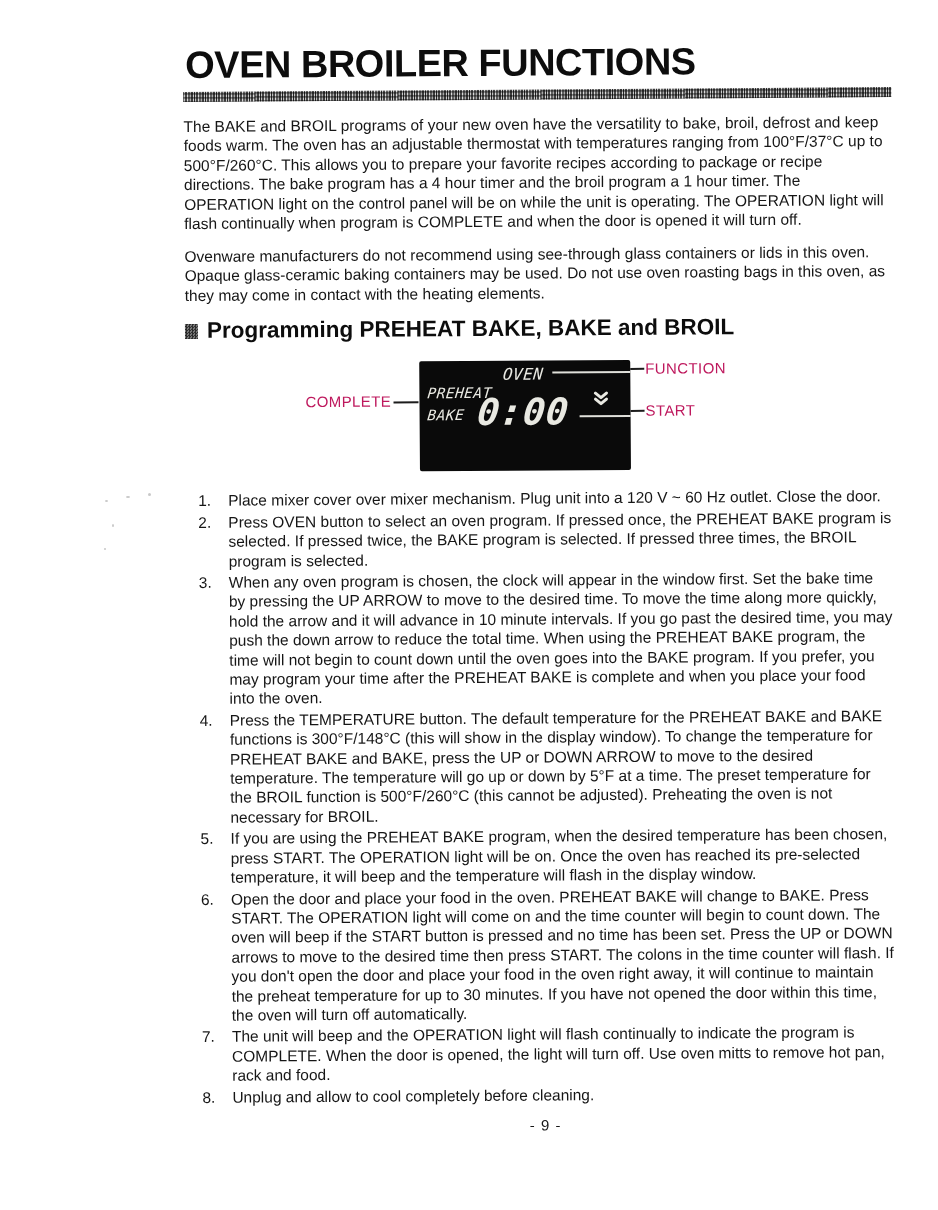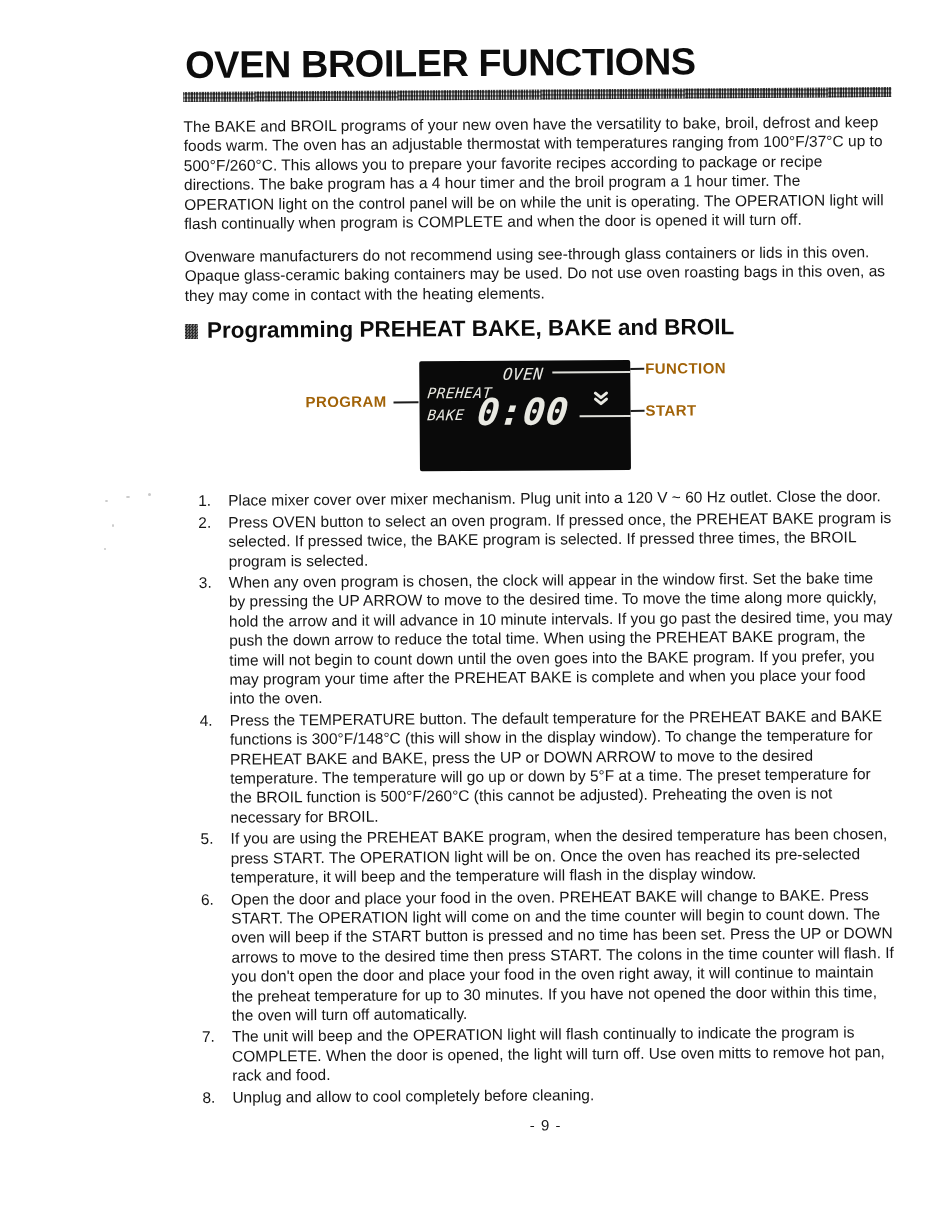--- a/index.html
+++ b/index.html
@@ -101,23 +101,23 @@
     position: absolute;
     border-top: 2px solid #e0e0da;
     height: 0;
   }
   .d-func-line { left: 133px; top: 11px; width: 78px; }
   .d-time-line { left: 160px; top: 55px; width: 51px; }
   .d-chevron { position: absolute; left: 173px; top: 31px; width: 17px; height: 15px; }
   .lbl {
     position: absolute;
     font-size: 15px;
-    font-weight: bold;
+    font-weight: normal;
     letter-spacing: 0.4px;
-    color: #a16207;
+    color: #be185d;
     white-space: nowrap;
   }
   .lbl-program  { left: 120px; top: 36px; }
   .lbl-function { left: 460px; top: 5px; }
   .lbl-time     { left: 460px; top: 47px; }
   .ptr-line {
     position: absolute;
     border-top: 2px solid #1c1c1c;
     height: 0;
   }
@@ -175,21 +175,21 @@
 
     <p class="para">The BAKE and BROIL programs of your new oven have the versatility to bake, broil, defrost and keep foods warm. The oven has an adjustable thermostat with temperatures ranging from 100°F/37°C up to 500°F/260°C. This allows you to prepare your favorite recipes according to package or recipe directions. The bake program has a 4 hour timer and the broil program a 1 hour timer. The OPERATION light on the control panel will be on while the unit is operating. The OPERATION light will flash continually when program is COMPLETE and when the door is opened it will turn off.</p>
     <p class="para">Ovenware manufacturers do not recommend using see-through glass containers or lids in this oven. Opaque glass-ceramic baking containers may be used. Do not use oven roasting bags in this oven, as they may come in contact with the heating elements.</p>
 
     <h2 class="section">
       <span class="bullet-sq"></span>
       <span>Programming PREHEAT BAKE, BAKE and BROIL</span>
     </h2>
 
     <div class="figure">
-      <span class="lbl lbl-program">PROGRAM</span>
+      <span class="lbl lbl-program">COMPLETE</span>
       <span class="ptr-line line-program"></span>
 
       <div class="display">
         <span class="seg d-oven">OVEN</span>
         <span class="d-line d-func-line"></span>
         <span class="seg d-preheat">PREHEAT</span>
         <span class="seg d-bake">BAKE</span>
         <span class="seg d-time">0:00</span>
         <span class="d-line d-time-line"></span>
         <span class="d-chevron">

